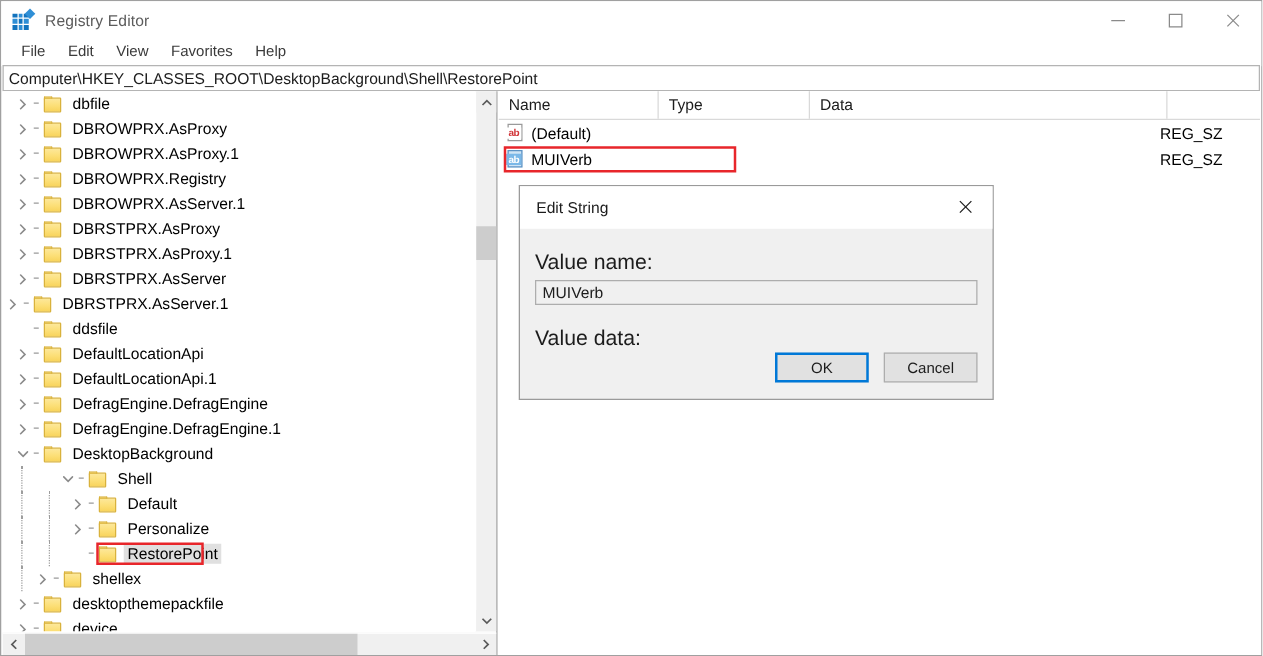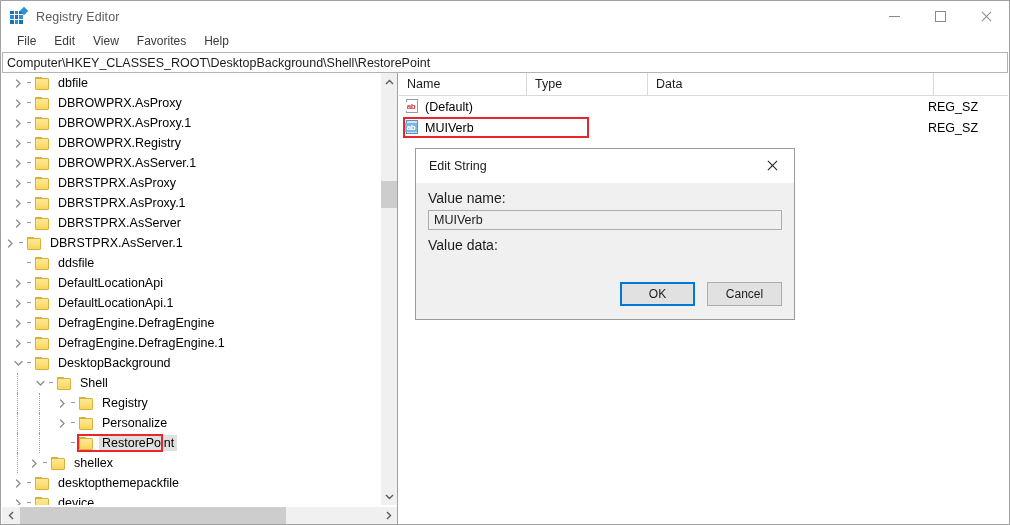--- a/index.html
+++ b/index.html
@@ -303,22 +303,22 @@
   }
   .dlg-x { position: relative; width: 11px; height: 11px; }
   .dlg-x::before, .dlg-x::after {
     content: ""; position: absolute; left: -1px; top: 5px;
     width: 13px; height: 1px; background: #1c1c1c;
   }
   .dlg-x::before { transform: rotate(45deg); }
   .dlg-x::after  { transform: rotate(-45deg); }
   .dlg-body { position: relative; padding: 0 12px; }
   .dlg-label {
-    font-size: 14px; color: #1c1c1c;
-    margin-top: 7px; margin-bottom: 4px;
+    font-size: 17px; color: #1c1c1c;
+    margin-top: 17px; margin-bottom: 4px;
   }
   .dlg-input-name {
     height: 20px;
     background: #f0f0f0;
     border: 1px solid #adadad;
     display: flex; align-items: center;
     padding-left: 5px;
     font-size: 12.5px; color: #1c1c1c;
   }
   .dlg-input-data {
@@ -599,21 +599,21 @@
                   <path d="M1 2.5 L4.5 6 L8 2.5" stroke="#8b8b8b" stroke-width="1.3" fill="none" stroke-linecap="round"></path>
                 </svg>
               </div>
               <div class="tline"></div>
               <div class="folder">
                 <div class="ftab"></div>
                 <div class="fbody"></div>
               </div>
               <span class="tlabel">DesktopBackground</span>
             </div>
-            <div class="tnode" style="padding-left: 30px;">
+            <div class="tnode" style="padding-left: 44px;">
               <div class="vline" style="left: 15px;"></div>
               <div class="twist">
                 <svg width="9" height="9" viewBox="0 0 9 9">
                   <path d="M1 2.5 L4.5 6 L8 2.5" stroke="#8b8b8b" stroke-width="1.3" fill="none" stroke-linecap="round"></path>
                 </svg>
               </div>
               <div class="tline"></div>
               <div class="folder">
                 <div class="ftab"></div>
                 <div class="fbody"></div>
@@ -626,21 +626,21 @@
               <div class="twist">
                 <svg width="9" height="9" viewBox="0 0 9 9">
                   <path d="M2.5 1 L6 4.5 L2.5 8" stroke="#8b8b8b" stroke-width="1.3" fill="none" stroke-linecap="round"></path>
                 </svg>
               </div>
               <div class="tline"></div>
               <div class="folder">
                 <div class="ftab"></div>
                 <div class="fbody"></div>
               </div>
-              <span class="tlabel">Registry</span>
+              <span class="tlabel">Default</span>
             </div>
             <div class="tnode" style="padding-left: 52px;">
               <div class="vline" style="left: 15px;"></div>
               <div class="vline" style="left: 37px;"></div>
               <div class="twist">
                 <svg width="9" height="9" viewBox="0 0 9 9">
                   <path d="M2.5 1 L6 4.5 L2.5 8" stroke="#8b8b8b" stroke-width="1.3" fill="none" stroke-linecap="round"></path>
                 </svg>
               </div>
               <div class="tline"></div>

